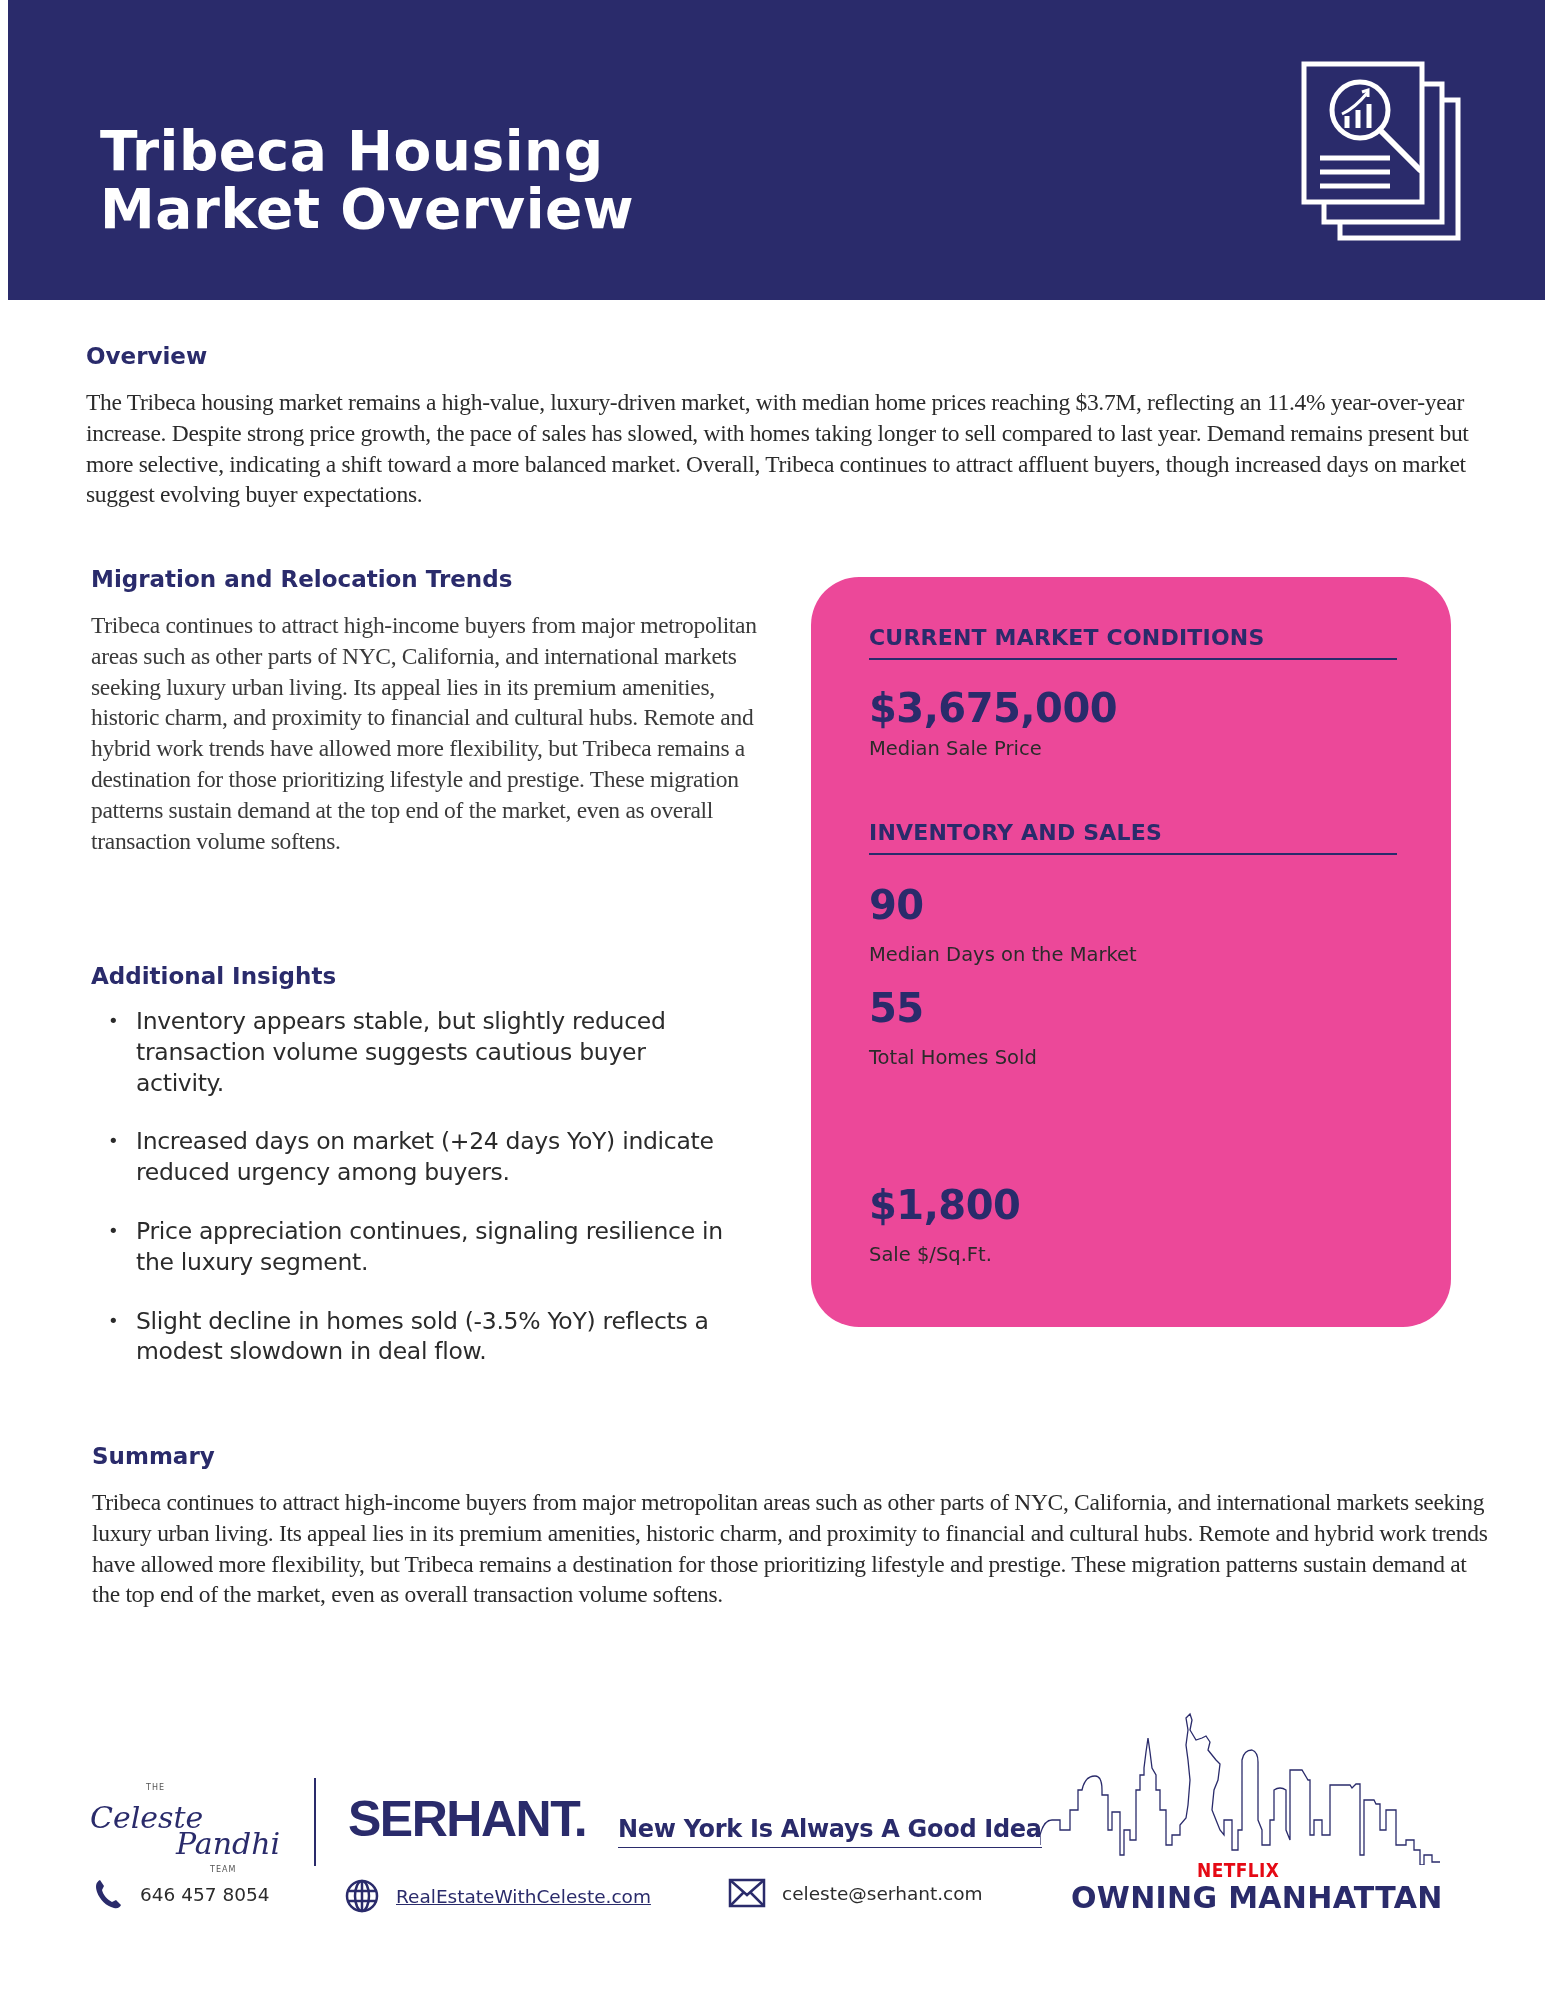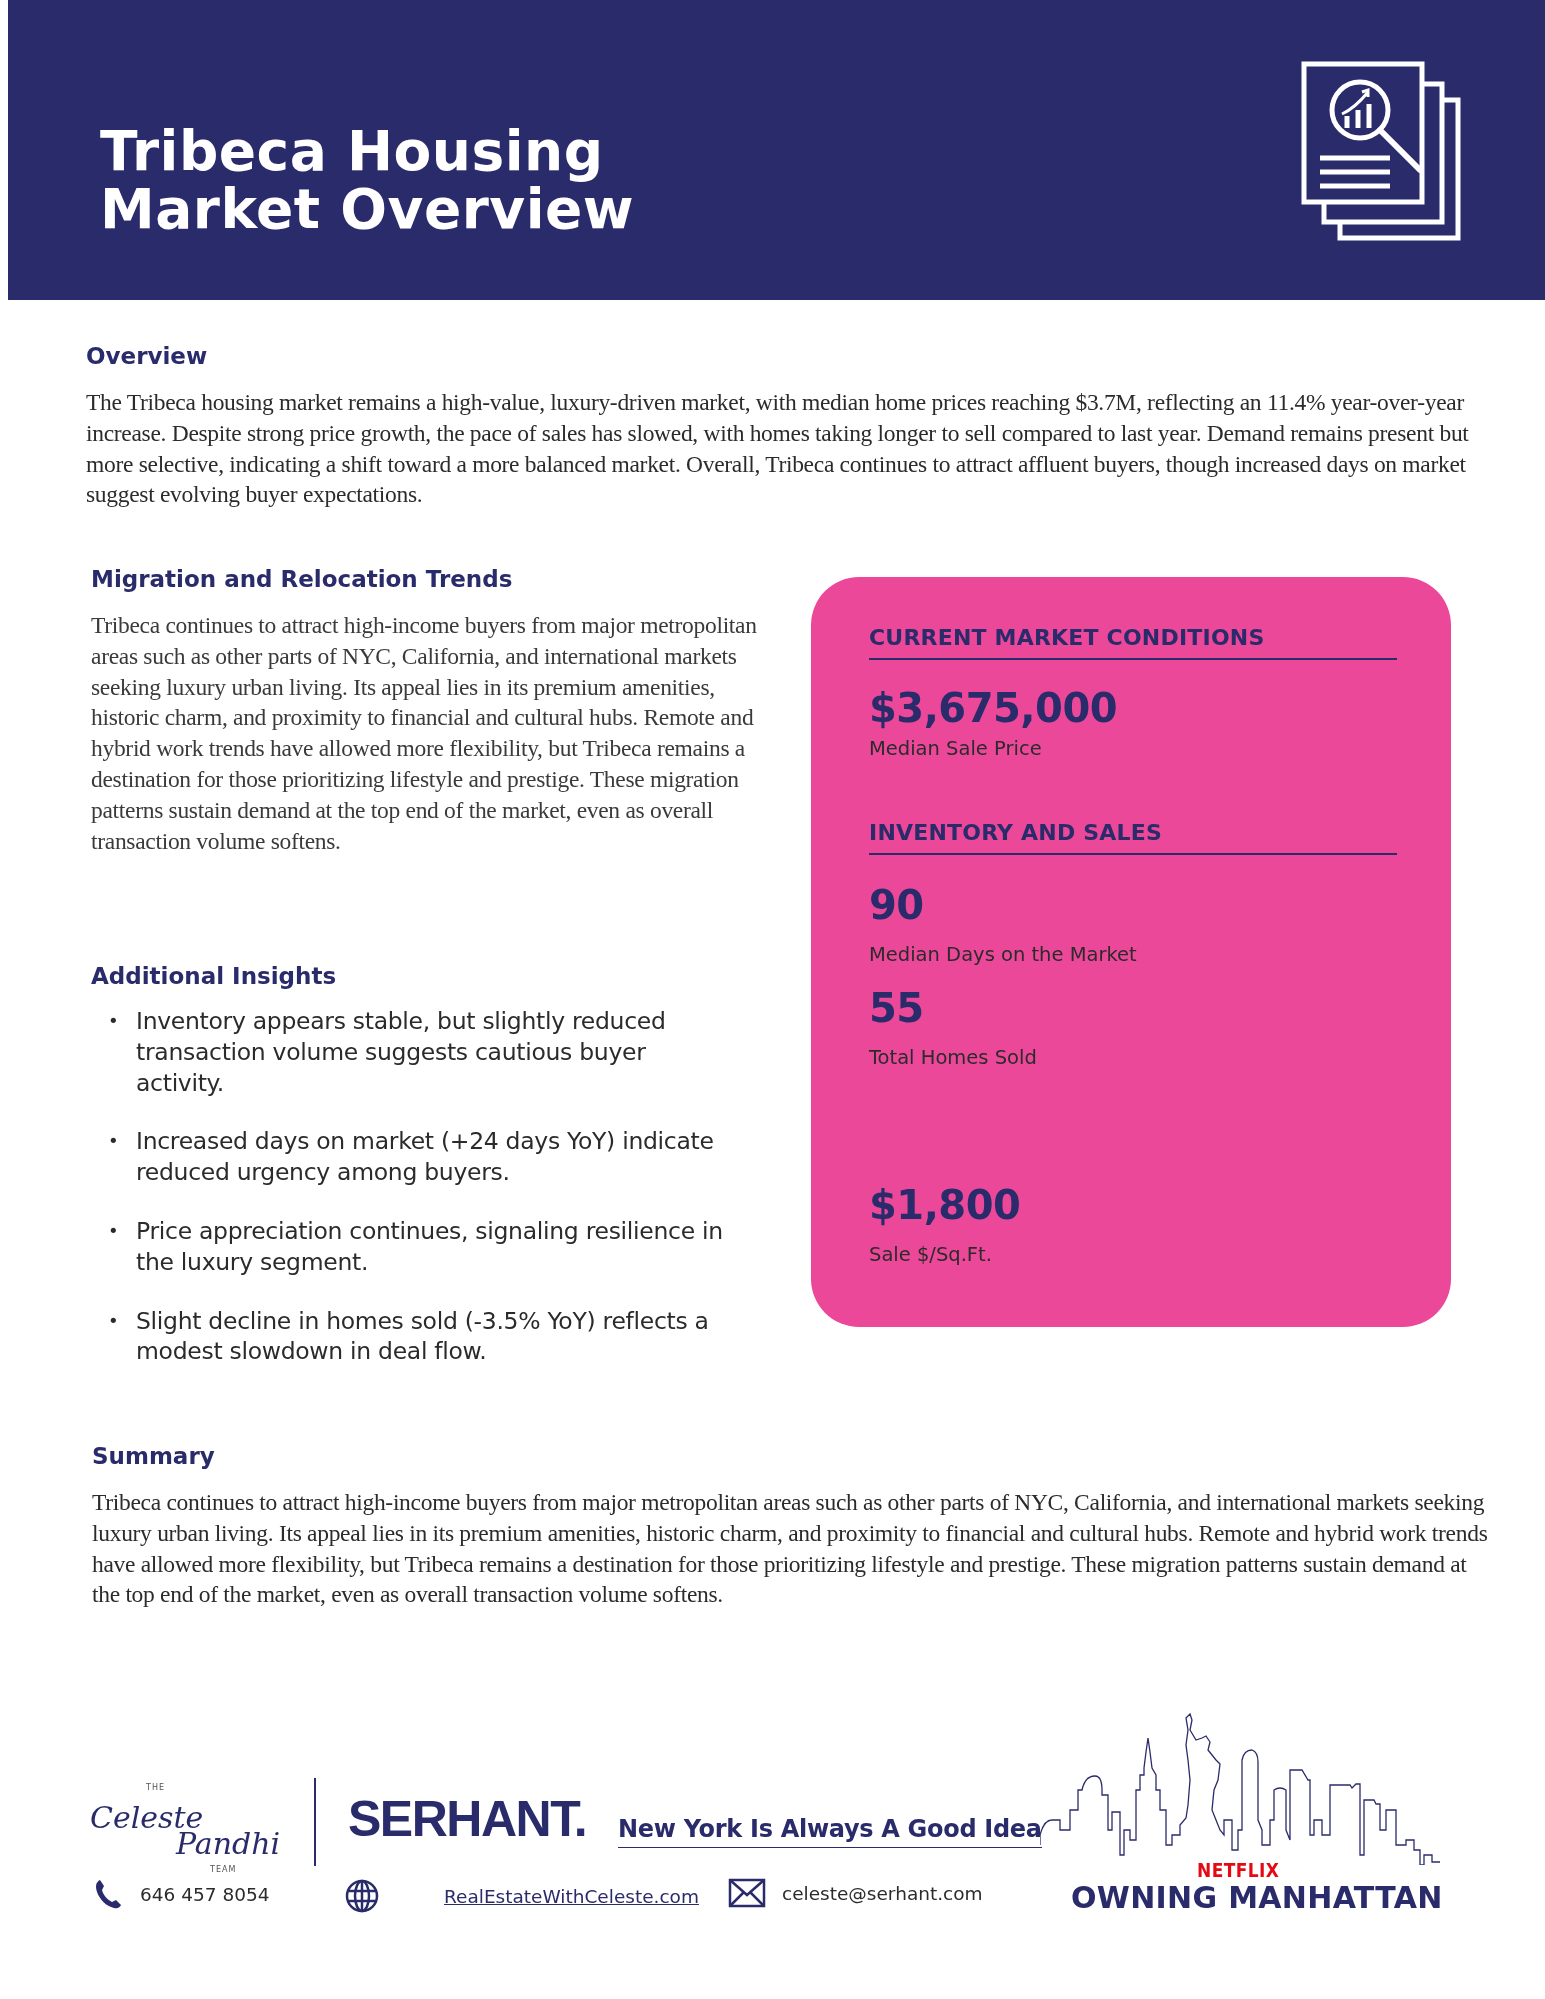--- a/index.html
+++ b/index.html
@@ -36,21 +36,21 @@
   .footer-logo-celeste { position: absolute; left: 88px; top: 1778px; width: 200px; height: 100px; }
   .footer-divider { position: absolute; left: 314px; top: 1778px; width: 2px; height: 88px; background: #2a2b6b; }
   .serhant { position: absolute; left: 348px; top: 1790px; font-family: "Liberation Sans", sans-serif; font-weight: bold; font-size: 50px; color: #2a2b6b; letter-spacing: -1.5px; }
   .tagline { position: absolute; left: 618px; top: 1815px; font-family: "DejaVu Sans", sans-serif; font-weight: bold; font-size: 24px; color: #2a2b6b; padding-bottom: 4px; border-bottom: 1.5px solid #2a2b6b; letter-spacing: -0.3px; }
   .skyline { position: absolute; left: 1040px; top: 1700px; width: 420px; height: 165px; }
 
   .contact { position: absolute; top: 1878px; display: flex; align-items: center; gap: 16px; font-family: "DejaVu Sans", sans-serif; font-size: 18.5px; color: #2b2b2b; }
   .contact svg { display: block; }
   #contact-phone { left: 92px; }
   #contact-web { left: 344px; }
-  #contact-web a { color: #2a2b6b; text-decoration: underline; margin-left: 48px; }
+  #contact-web a { color: #2a2b6b; text-decoration: underline; }
   #contact-email { left: 728px; }
 
   .netflix { position: absolute; left: 1197px; top: 1858px; font-family: "DejaVu Sans", sans-serif; font-weight: bold; font-size: 20px; color: #e50914; letter-spacing: 0.5px; transform: scaleX(0.85); transform-origin: left; }
   .owning { position: absolute; left: 1071px; top: 1880px; font-family: "DejaVu Sans", sans-serif; font-weight: bold; font-size: 30px; color: #2a2b6b; letter-spacing: 0.3px; }
 </style>
 </head>
 <body>
 
 <div class="header">
   <h1 class="header-title">

